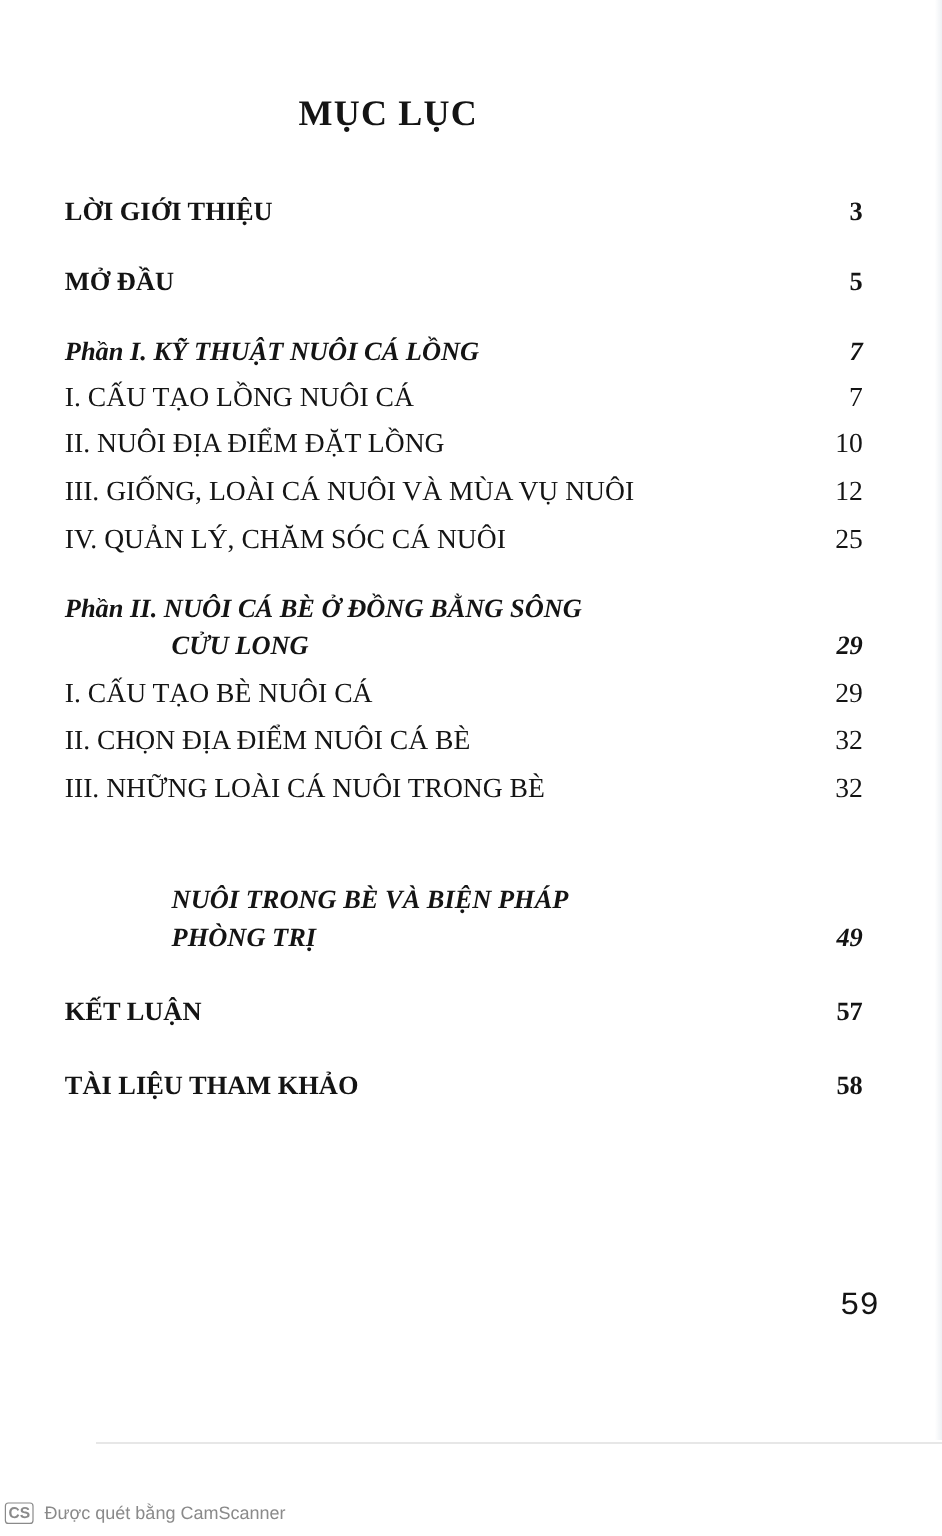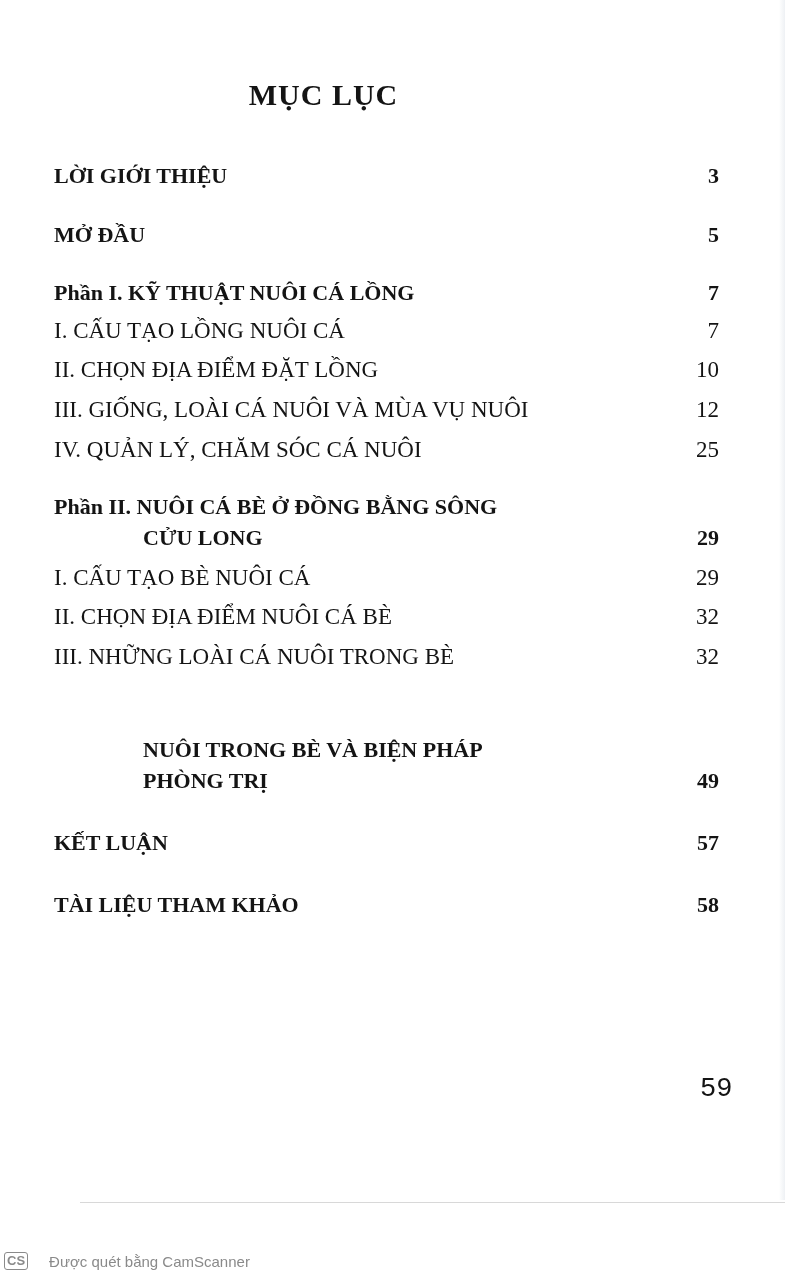--- a/index.html
+++ b/index.html
@@ -6,27 +6,27 @@
   body {
     width: 785px; height: 1280px; background: #ffffff; position: relative; overflow: hidden;
     font-family: "Liberation Serif", "DejaVu Serif", serif; color: #141414;
   }
   .right-edge { position: absolute; top: 0; right: 0; width: 6px; height: 1200px; background: linear-gradient(to right, #ffffff, #eef1f4); }
   .title { position: absolute; top: 78px; left: 0; width: 647px; text-align: center; font-size: 30px; font-weight: bold; letter-spacing: 1px; }
   .entry { position: absolute; left: 54px; width: 665px; }
   .entry .label { position: absolute; left: 0; top: 0; white-space: nowrap; text-align: right; }
   .entry .page { position: absolute; right: 0; top: 0; font-weight: bold; }
   .top { font-size: 22px; font-weight: bold; }
-  .part { font-size: 22px; font-weight: bold; }
+  .part { font-size: 22px; font-weight: bold; font-style: italic; }
   .sub { font-size: 23px; font-weight: normal; }
   .sub .page { font-weight: normal; }
   .cont { position: absolute; white-space: nowrap; }
   .page-number { position: absolute; left: 700px; top: 1074px; font-size: 27px; font-family: Liberation Mono, monospace; }
   .bottom-line { position: absolute; left: 80px; top: 1202px; width: 705px; height: 1px; background: #d8d8d8; }
-  .watermark { position: absolute; left: 4px; top: 1252px; font-family: "Liberation Sans", sans-serif; font-size: 15px; color: #8a8a8a; display: flex; align-items: center; gap: 21px; }
+  .watermark { position: absolute; left: 4px; top: 1252px; font-family: "Liberation Sans", sans-serif; font-size: 15px; color: #8a8a8a; display: flex; align-items: center; gap: 9px; }
   .cs-logo { display: inline-block; border: 1.5px solid #8a8a8a; border-radius: 3px; padding: 0 2px; font-size: 13px; font-weight: bold; line-height: 16px; }
 </style>
 </head>
 <body>
 
 <div class="right-edge"></div>
 
 <div class="title">MỤC LỤC</div>
 
 <div class="entry top" style="top:163px">
@@ -43,21 +43,21 @@
   <span class="label">Phần I. KỸ THUẬT NUÔI CÁ LỒNG</span>
   <span class="page">7</span>
 </div>
 
 <div class="entry sub" style="top:318px">
   <span class="label">I. CẤU TẠO LỒNG NUÔI CÁ</span>
   <span class="page">7</span>
 </div>
 
 <div class="entry sub" style="top:357px">
-  <span class="label">II. CHỌN ĐỊA ĐIỂM ĐẶT LỒNG</span>
+  <span class="label">II. NUÔI ĐỊA ĐIỂM ĐẶT LỒNG</span>
   <span class="page">10</span>
 </div>
 
 <div class="entry sub" style="top:397px">
   <span class="label">III. GIỐNG, LOÀI CÁ NUÔI VÀ MÙA VỤ NUÔI</span>
   <span class="page">12</span>
 </div>
 
 <div class="entry sub" style="top:437px">
   <span class="label">IV. QUẢN LÝ, CHĂM SÓC CÁ NUÔI</span>

